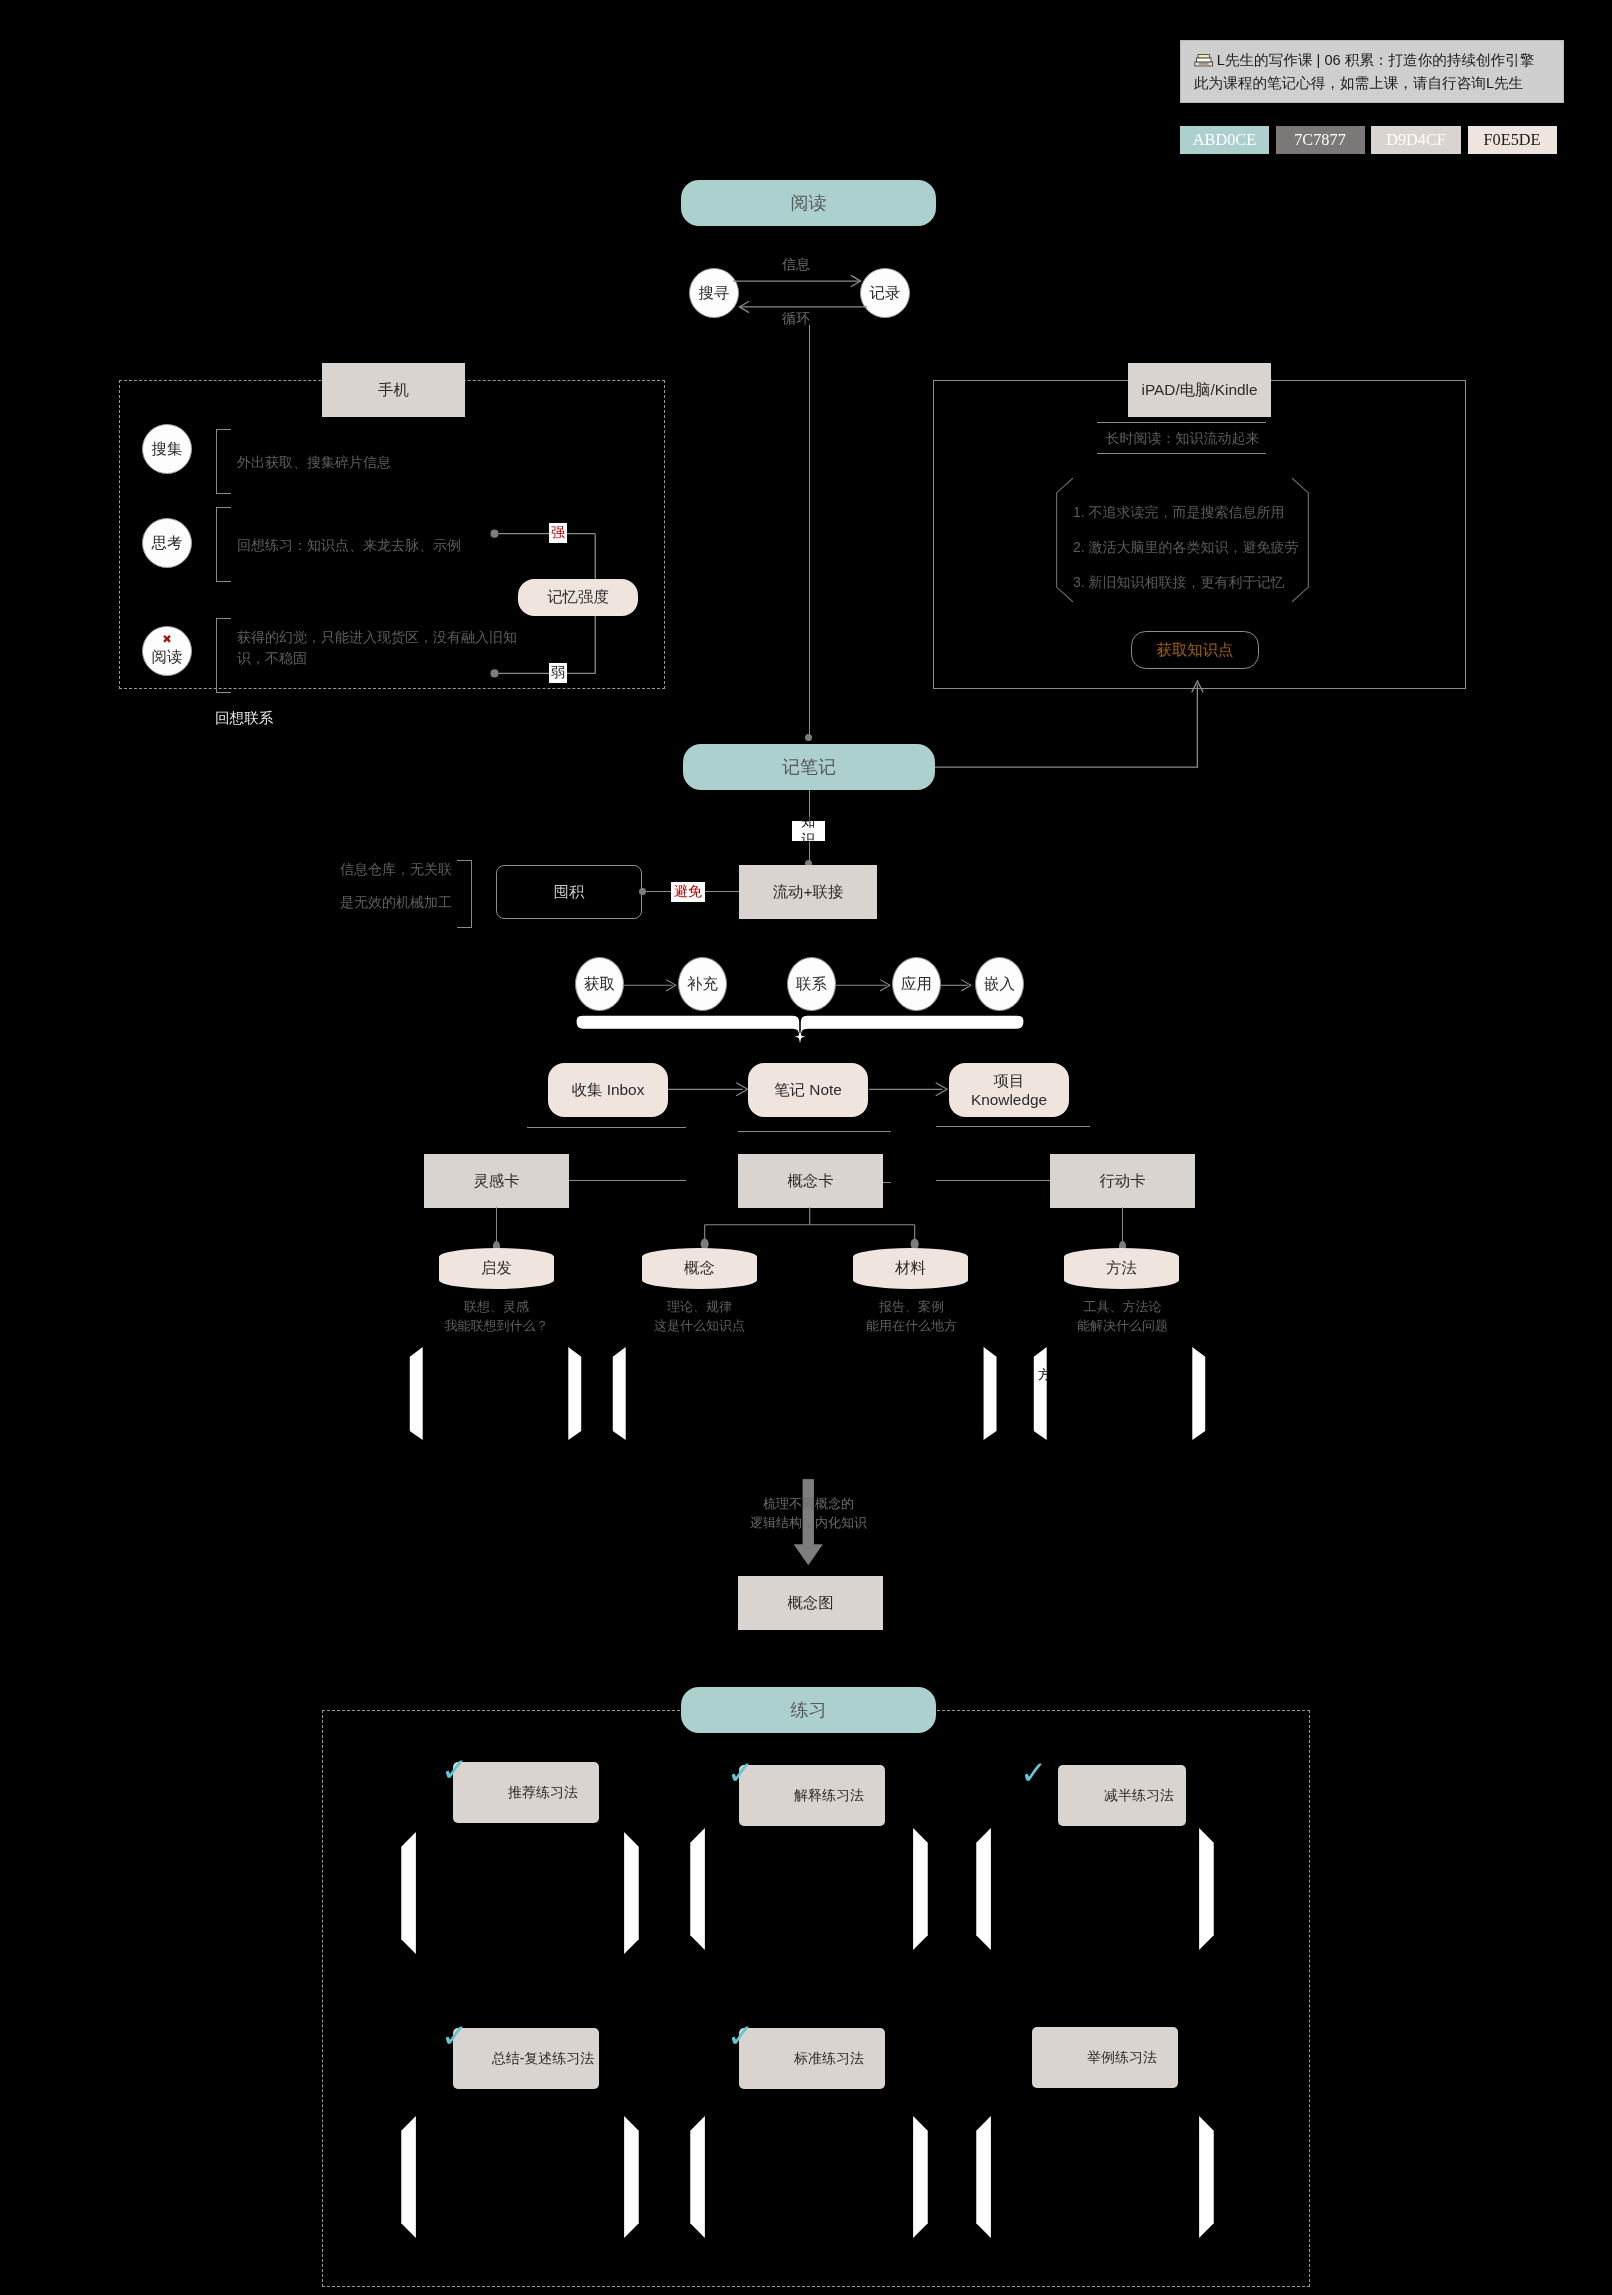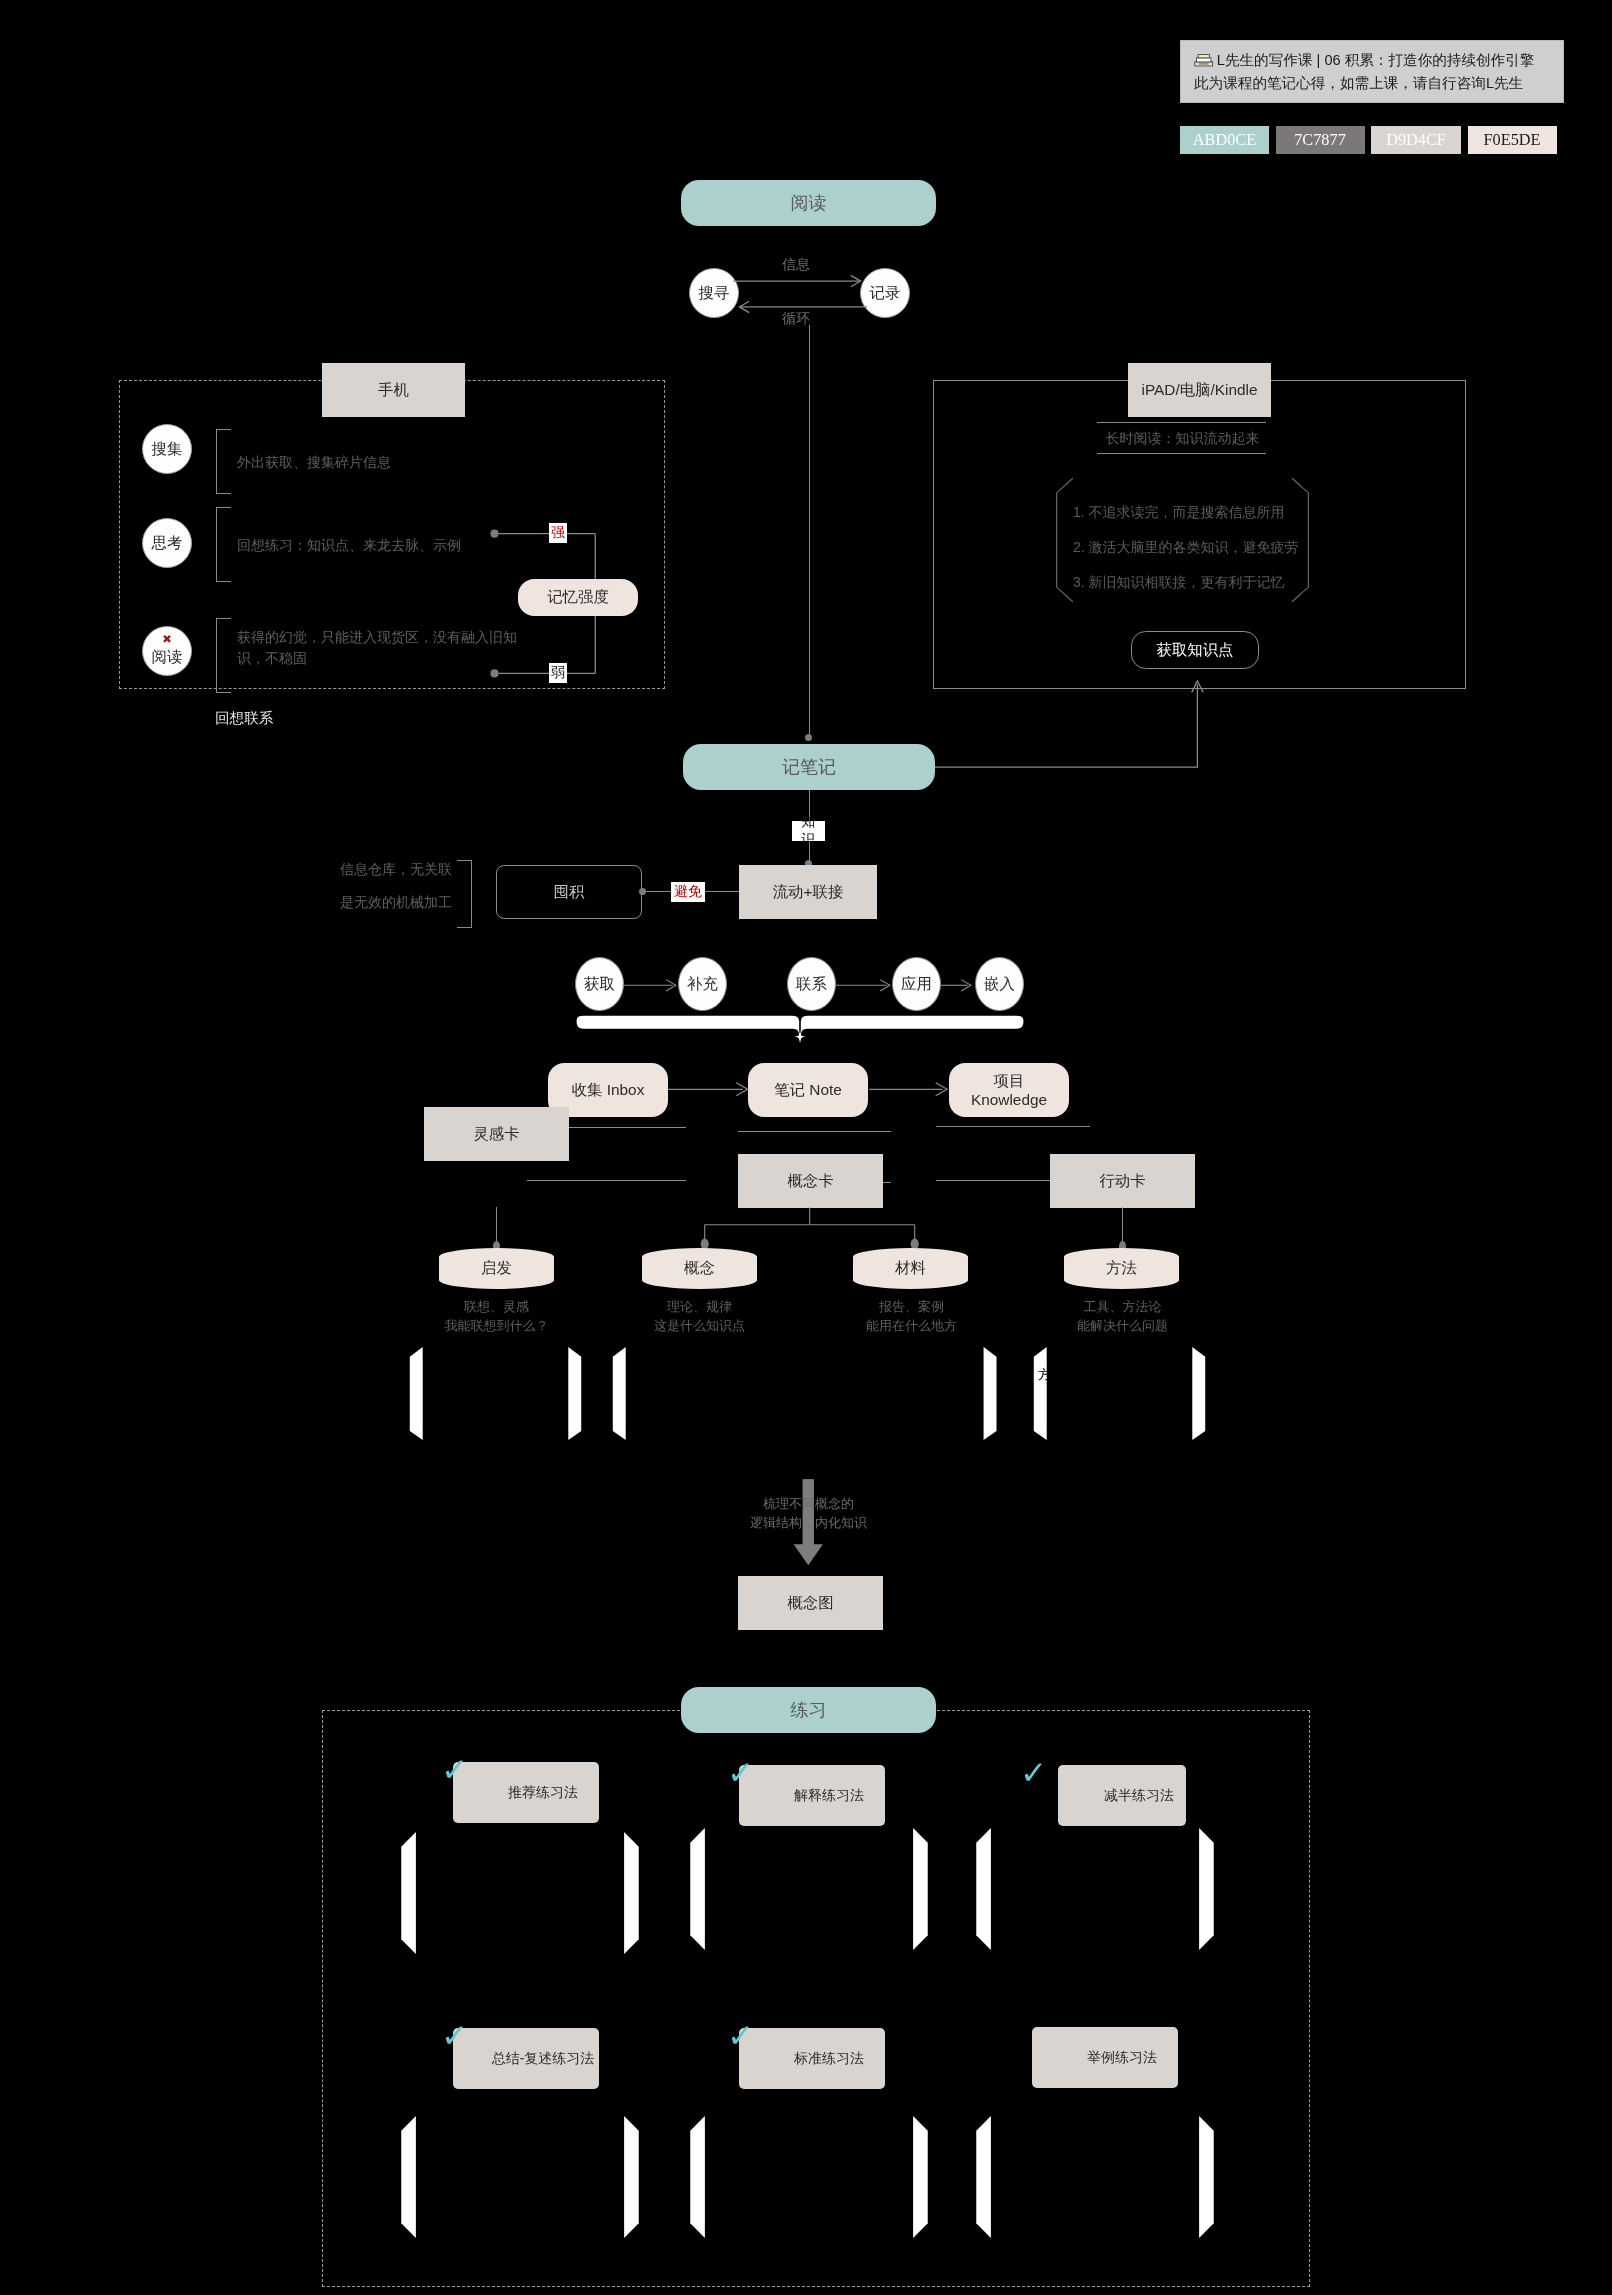--- a/index.html
+++ b/index.html
@@ -55,21 +55,21 @@
   }
   .cyl-cream{
     background:#f0e5de;color:#2b2b2b;font-size:15.4px;
     border-radius:50% / 22%;
   }
   .rrect-outline{
     border:0.8px solid #8e8e8e;border-radius:8.1px;color:#c9c9c9;font-size:15.4px;
     background:transparent;
   }
   .rrect-outline2{
-    border:0.8px solid #8e8e8e;border-radius:14.6px;color:#ffffff;font-size:15.4px;
+    border:0.8px solid #8e8e8e;border-radius:14.6px;color:#a16207;font-size:15.4px;
     background:transparent;
   }
   .dashpanel{border:0.8px dashed #9a9a9a;}
   .solidpanel{border:0.8px solid #8c8c8c;}
   .lbl-white{
     background:#ffffff;color:#111;font-size:14px;padding:0.8px 2.4px;
   }
   .lbl-red{
     background:#ffffff;color:#b00000;font-size:14px;padding:0.8px 2.4px;
   }
@@ -252,21 +252,21 @@
     </svg>
   </div>
 
   <div class="abs rule" style="left:527px;top:1127px;width:159px;"></div>
   <div class="abs rule" style="left:527px;top:1180px;width:159px;"></div>
   <div class="abs rule" style="left:738px;top:1131px;width:153px;"></div>
   <div class="abs rule" style="left:738px;top:1182px;width:153px;"></div>
   <div class="abs rule" style="left:936px;top:1126px;width:154px;"></div>
   <div class="abs rule" style="left:936px;top:1180px;width:154px;"></div>
 
-  <div class="abs box-gray ctr" style="left:424px;top:1107px;width:145px;height:54px;">灵感卡</div>
+  <div class="abs box-gray ctr" style="left:424px;top:1154px;width:145px;height:54px;">灵感卡</div>
   <div class="abs box-gray ctr" style="left:738px;top:1154px;width:145px;height:54px;">概念卡</div>
   <div class="abs box-gray ctr" style="left:1050px;top:1154px;width:145px;height:54px;">行动卡</div>
 
   <div class="abs vline" style="left:496px;top:1207px;height:39px;"></div>
   <div class="abs dot" style="left:493px;top:1241px;width:7.3px;height:10.6px;border-radius:50%;"></div>
 
   <div class="abs" style="left:701px;top:1207px;">
     <svg width="219" height="42" viewBox="0 0 270 52">
       <line x1="134" y1="0" x2="134" y2="22" stroke="#8a8a8a" stroke-width="1.4"></line>
       <line x1="4" y1="22" x2="264" y2="22" stroke="#8a8a8a" stroke-width="1.4"></line>

